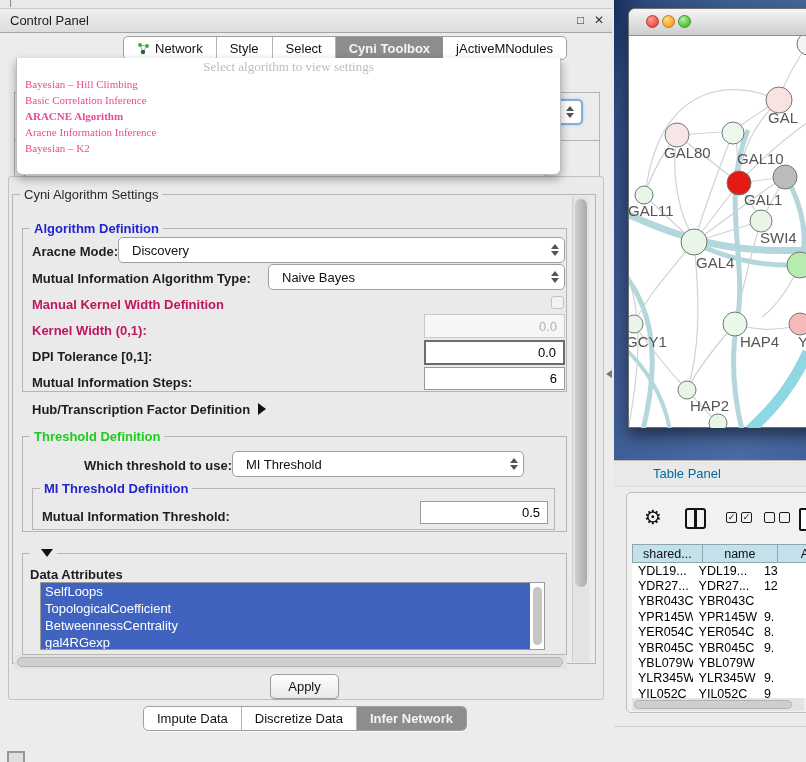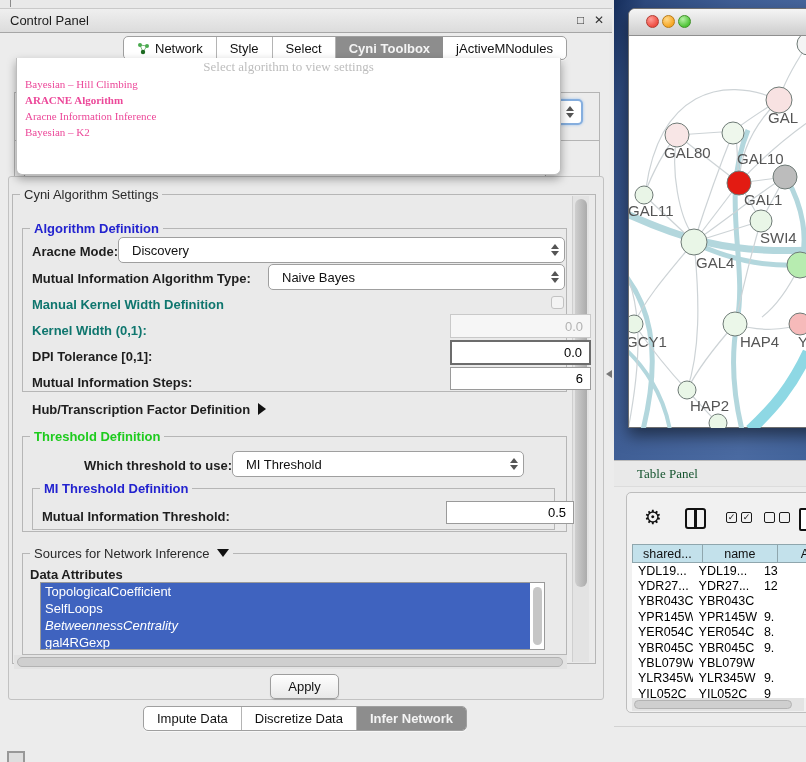--- a/index.html
+++ b/index.html
@@ -28,29 +28,29 @@
   .ditem.b{font-weight:bold;}
   
   .gframe{border:1px solid #b4b4b4;background:transparent;}
   .focusstep{left:556px;top:99px;width:27px;height:26px;background:#fff;border:2px solid #85aede;border-radius:5px;
              box-shadow:0 0 3px #9cc0ea;z-index:5;box-sizing:border-box;}
   
   .group{border:1px solid #b6b6b6;box-sizing:border-box;}
   .glabel{position:absolute;top:-8px;left:7px;background:#eaeaea;padding:0 4px;font-size:13px;font-weight:bold;}
   .blue{color:#2323cf;} .green{color:#1ecb1e;} .plain{color:#2a2a2a;font-weight:normal;}
   .lab{font-size:13px;font-weight:bold;color:#1e1e1e;white-space:nowrap;}
-  .lab.dis{color:#0f766e;}
+  .lab.dis{color:#be185d;}
   .combo{background:#fff;border:1px solid #9f9f9f;border-radius:5px;font-size:13px;color:#111;
          display:flex;align-items:center;box-sizing:border-box;}
   .combo .cv{padding-left:13px;flex:1;}
   .stepper{width:18px;display:flex;flex-direction:column;align-items:center;justify-content:center;gap:2px;}
   .arr{width:0;height:0;border-left:4px solid transparent;border-right:4px solid transparent;}
   .arr.up{border-bottom:5px solid #555;} .arr.dn{border-top:5px solid #555;}
   .field{background:#fff;border:1px solid #9a9a9a;font-size:13px;color:#000;text-align:right;
-         padding-right:7px;box-sizing:border-box;display:flex;align-items:center;justify-content:flex-end;margin-left:26px;}
+         padding-right:7px;box-sizing:border-box;display:flex;align-items:center;justify-content:flex-end;}
   .field.dis{background:#f6f6f6;border-color:#c9c9c9;color:#b3b3b3;}
   .field.focus{border:2px solid #6c6c6c;}
   .checkbox{width:13px;height:13px;border:1px solid #c2c2c2;border-radius:3px;background:#f3f3f3;box-sizing:border-box;}
   .tri-r{display:inline-block;width:0;height:0;border-top:6px solid transparent;border-bottom:6px solid transparent;
          border-left:8px solid #111;margin-left:8px;vertical-align:-1px;}
   .tri-d{display:inline-block;width:0;height:0;border-left:6px solid transparent;border-right:6px solid transparent;
          border-top:8px solid #111;margin-left:7px;vertical-align:1px;}
   
   .attrlist{background:#fff;border:1px solid #9a9a9a;overflow:hidden;box-sizing:border-box;}
   .litem{height:17px;line-height:17px;color:#fff;font-size:13px;padding-left:4px;margin-right:14px;}
@@ -62,21 +62,21 @@
   
   .bluebg{left:614px;top:0;width:192px;height:460px;
           background:linear-gradient(105deg,#162e5b 0%,#2e4a7e 10%,#3f5e95 38%,#4a6aa1 78%,#42639a 100%);}
   .netwin{left:628px;top:8px;width:200px;height:420px;border-radius:7px 7px 0 0;
           box-shadow:0 8px 16px rgba(0,0,0,.5);background:#fff;border:1px solid #6f6f6f;box-sizing:border-box;}
   .nettitle{height:26px;background:linear-gradient(#f5f5f5,#cdcdcd);border-bottom:1px solid #8f8f8f;
             border-radius:7px 7px 0 0;position:relative;}
   .light{position:absolute;top:6px;width:13px;height:13px;border-radius:50%;box-sizing:border-box;}
   .tp-bar{left:614px;top:460px;width:192px;height:27px;background:#e9e9e9;border-top:1px solid #bbb;
           border-bottom:1px solid #dcdcdc;box-sizing:border-box;}
-  .tp-bar .t{position:absolute;left:23px;top:5px;font-size:13px;color:#14532d;font-family:Liberation Serif, serif;}
+  .tp-bar .t{position:absolute;left:39px;top:5px;font-size:13px;color:#0369a1;}
   .tablepanel{left:626px;top:492px;width:186px;height:221px;background:#f1f1f1;border:1px solid #bdbdbd;
               border-radius:5px;box-sizing:border-box;}
   .ticon{position:absolute;top:508px;}
   .colicon{width:21px;height:21px;border:2.5px solid #111;border-radius:3px;box-sizing:border-box;position:relative;}
   .colicon:before{content:"";position:absolute;left:7px;top:0;width:2.5px;height:100%;background:#111;}
   .cb{width:11px;height:11px;border:1.5px solid #1a1a1a;border-radius:2px;display:inline-block;box-sizing:border-box;
       font-size:9px;line-height:8px;text-align:center;color:#111;font-weight:bold;}
   .docicon{width:15px;height:19px;border:2px solid #111;border-radius:2px;background:#fff;}
   .thead{display:flex;background:#c3e1eb;border:1px solid #8fa6ad;box-sizing:border-box;height:19px;}
   .th{font-size:12.5px;color:#111;border-right:1px solid #8fa6ad;display:flex;align-items:center;
@@ -135,20 +135,21 @@
       <span class="arr dn"></span>
     </div>
 </div>
 <div class="abs gframe" style="left:14px;top:140px;width:584px;height:48px;"></div>
 <div class="abs" style="left:24px;top:148px;width:522px;height:34px;background:#fff;border:1px solid #a3a3a3;border-radius:7px;box-sizing:border-box;"></div>
 
 <div class="abs popup">
   <div class="ph">Select algorithm to view settings</div>
   <div id="algo-list">
       <div class="ditem">Bayesian – Hill Climbing</div>
+      <div class="ditem">Basic Correlation Inference</div>
       <div class="ditem b">ARACNE Algorithm</div>
       <div class="ditem">Aracne Information Inference</div>
       <div class="ditem">Bayesian – K2</div>
     </div>
 </div>
 
 <div class="abs" style="left:8px;top:176px;width:596px;height:524px;background:#eaeaea;border:1px solid #c2c2c2;border-radius:3px;box-sizing:border-box;"></div>
 
 <div class="abs group" style="left:12px;top:194px;width:584px;height:470px;background:#eaeaea;">
   <span class="glabel plain">Cyni Algorithm Settings</span>
@@ -209,28 +210,28 @@
 </div>
 <div class="abs group" style="left:32px;top:488px;width:523px;height:42px;">
   <span class="glabel blue">MI Threshold Definition</span>
 </div>
 <span class="abs lab" style="left:42px;top:509px;">Mutual Information Threshold:</span>
 <div class="abs field" style="left:420px;top:501px;width:128px;height:23px;">
   <span>0.5</span>
 </div>
 
 <div class="abs group" style="left:22px;top:553px;width:545px;height:102px;">
-  <span class="glabel plain"><span>Sources for Network Inference</span><span class="tri-d"></span></span>
+  <span class="glabel plain"><span class="tri-d"></span></span>
 </div>
 <span class="abs lab" style="left:30px;top:567px;">Data Attributes</span>
 <div class="abs attrlist" style="left:40px;top:582px;width:505px;height:68px;">
   <div id="attr-list">
+      <div class="litem" style="background: rgb(63, 99, 191);">SelfLoops</div>
       <div class="litem" style="background: rgb(63, 99, 191);">TopologicalCoefficient</div>
-      <div class="litem" style="background: rgb(63, 99, 191);">SelfLoops</div>
-      <div class="litem" style="background: rgb(63, 99, 191); font-style: italic;">BetweennessCentrality</div>
+      <div class="litem" style="background: rgb(63, 99, 191);">BetweennessCentrality</div>
       <div class="litem" style="background: rgb(63, 99, 191);">gal4RGexp</div>
     </div>
   <div class="vthumb" style="right:2px;top:4px;width:9px;height:58px;background:#c6c6c6;"></div>
 </div>
 
 <div class="abs sbtrack" style="left:14px;top:655px;width:553px;height:14px;">
   <div class="hthumb" style="left:3px;top:2px;width:546px;height:10px;"></div>
 </div>
 
 <div class="abs button" style="left:270px;top:674px;width:67px;height:23px;">

